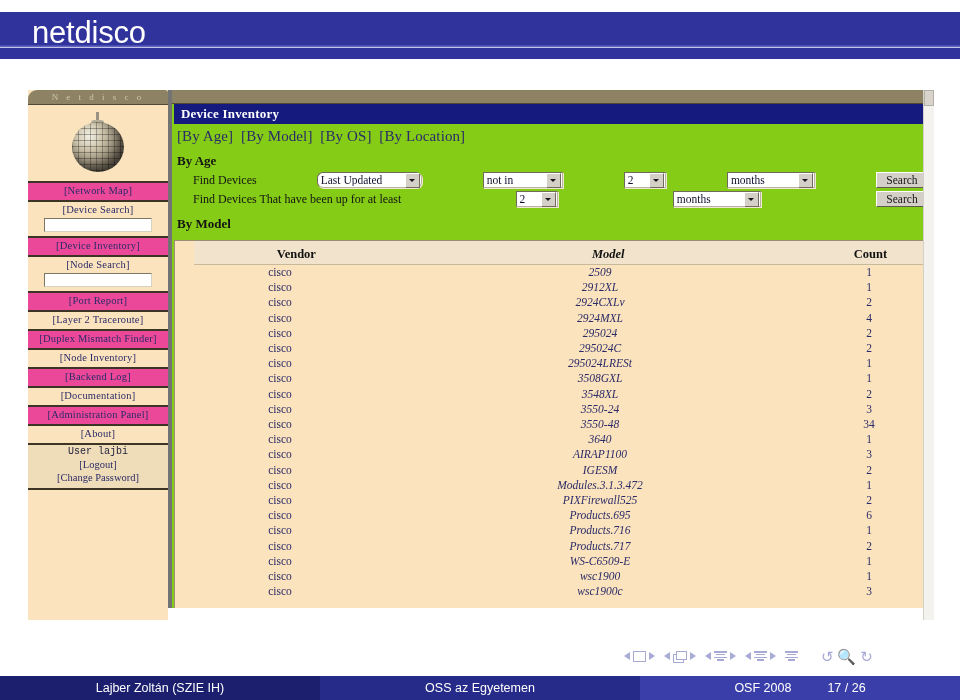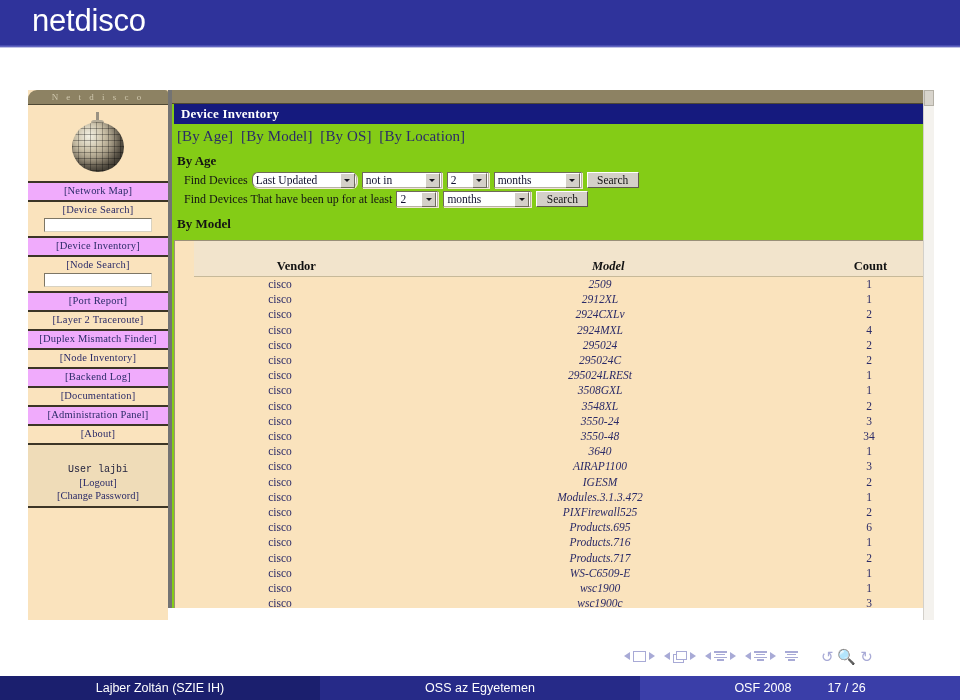--- a/index.html
+++ b/index.html
@@ -11,21 +11,21 @@
     width: 960px;
     height: 700px;
     position: relative;
     overflow: hidden;
     font-family: "Liberation Sans", sans-serif;
   }
 
   
   .slide-titlebar {
     position: absolute;
-    left: 0; top: 0;
+    left: 0; top: 12px;
     width: 960px;
     height: 47px;
     background: #2f339b;
   }
   .slide-title {
     position: absolute;
     left: 32px;
     top: 3px;
     font-size: 31px;
     color: #ffffff;
@@ -104,21 +104,21 @@
   .discoball .cap {
     position: absolute;
     left: 22px; top: 8px;
     width: 13px; height: 6px;
     border-radius: 3px;
     background: #b6ad99;
   }
 
   .nd-item {
     border-bottom: 2px solid #3c3526;
-    background: #f0abfc;
+    background: #ec4899;
     color: #2b2b68;
     font-family: "Liberation Serif", serif;
     font-size: 10.5px;
     text-align: center;
     padding: 2px 3px 3px 3px;
     line-height: 12px;
     letter-spacing: .2px;
   }
   .nd-item.light { background: #fae3bd; }
   .nd-item .field {
@@ -132,21 +132,21 @@
     border-bottom-color: #d8d2c1;
   }
   .nd-user {
     border-bottom: 2px solid #3c3526;
     background: #efdcb8;
     color: #2b2b68;
     font-family: "Liberation Serif", serif;
     font-size: 10.5px;
     text-align: center;
     line-height: 13px;
-    padding: 18px 2px 4px 2px;
+    padding: 0 2px 4px 2px;
   }
   .nd-user .plain {
     color: #23233f;
     font-family: "Liberation Mono", monospace;
     font-size: 10px;
   }
   .nd-side-tail {
     background: #fae3bd;
     height: 24px;
   }
@@ -188,25 +188,26 @@
   .nd-h2 {
     font-family: "Liberation Serif", serif;
     font-weight: bold;
     font-size: 13px;
     color: #141414;
     padding: 6px 0 3px 5px;
   }
   .nd-formrow {
     display: flex;
     align-items: center;
-    padding-left: 12px;
+    padding-left: 21px;
     margin-bottom: 3px;
     font-family: "Liberation Serif", serif;
     font-size: 12px;
     color: #141414;
+    justify-content: space-between;
   }
   .nd-formrow .lbl { margin-right: 4px; white-space: nowrap; }
 
   .ctl {
     display: inline-flex;
     align-items: center;
     height: 16px;
     background: #ffffff;
     border: 1px solid #6f6a5c;
     border-right-color: #b8b2a3;
@@ -268,21 +269,21 @@
     background: #fae3bd;
   }
   .nd-thead {
     display: flex;
     background: #f2e4cc;
     border-bottom: 1px solid #c7b999;
     font-family: "Liberation Serif", serif;
     font-weight: bold;
     font-size: 12.5px;
     color: #121212;
-    padding: 18px 0 2px 0;
+    padding: 6px 0 2px 0;
     margin-left: 19px;
   }
   .nd-row {
     display: flex;
     font-family: "Liberation Serif", serif;
     font-size: 11.5px;
     color: #2b2b68;
     line-height: 15.2px;
   }
   .c-vendor { width: 210px; text-align: center; }

